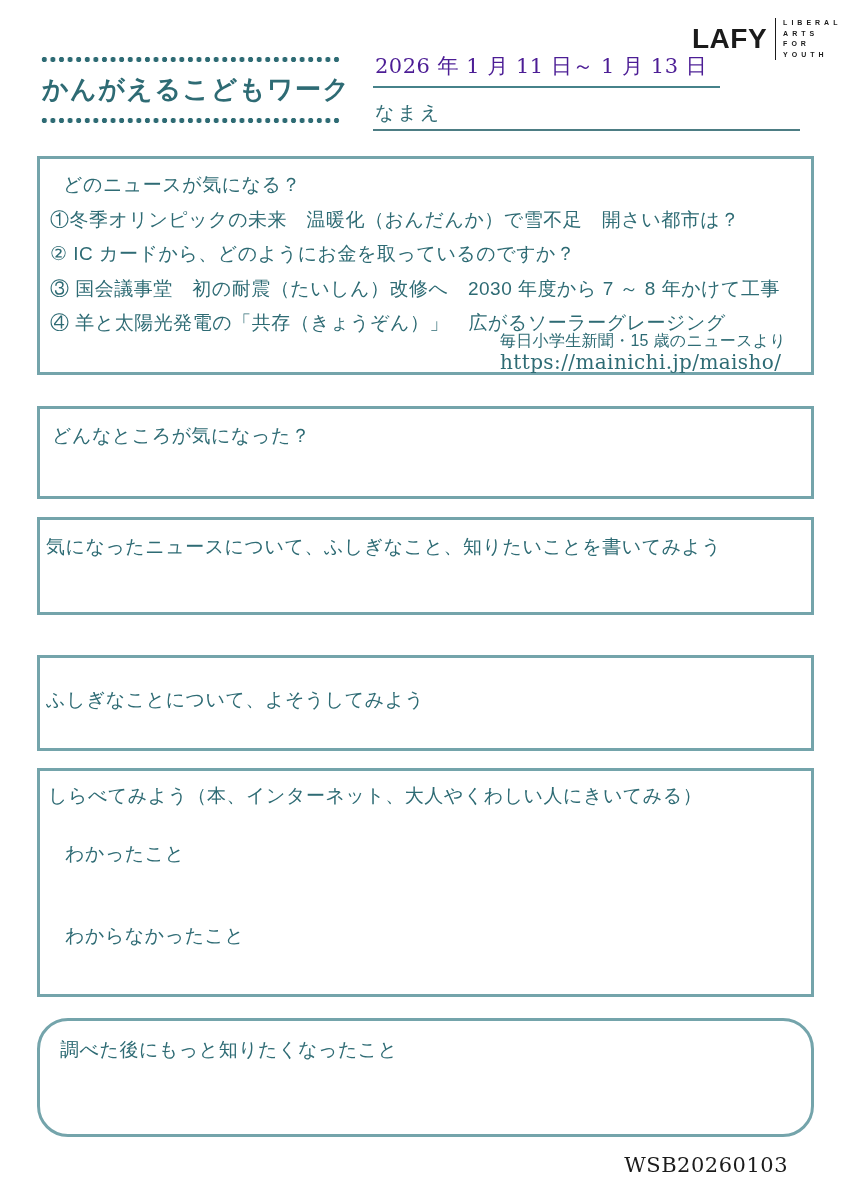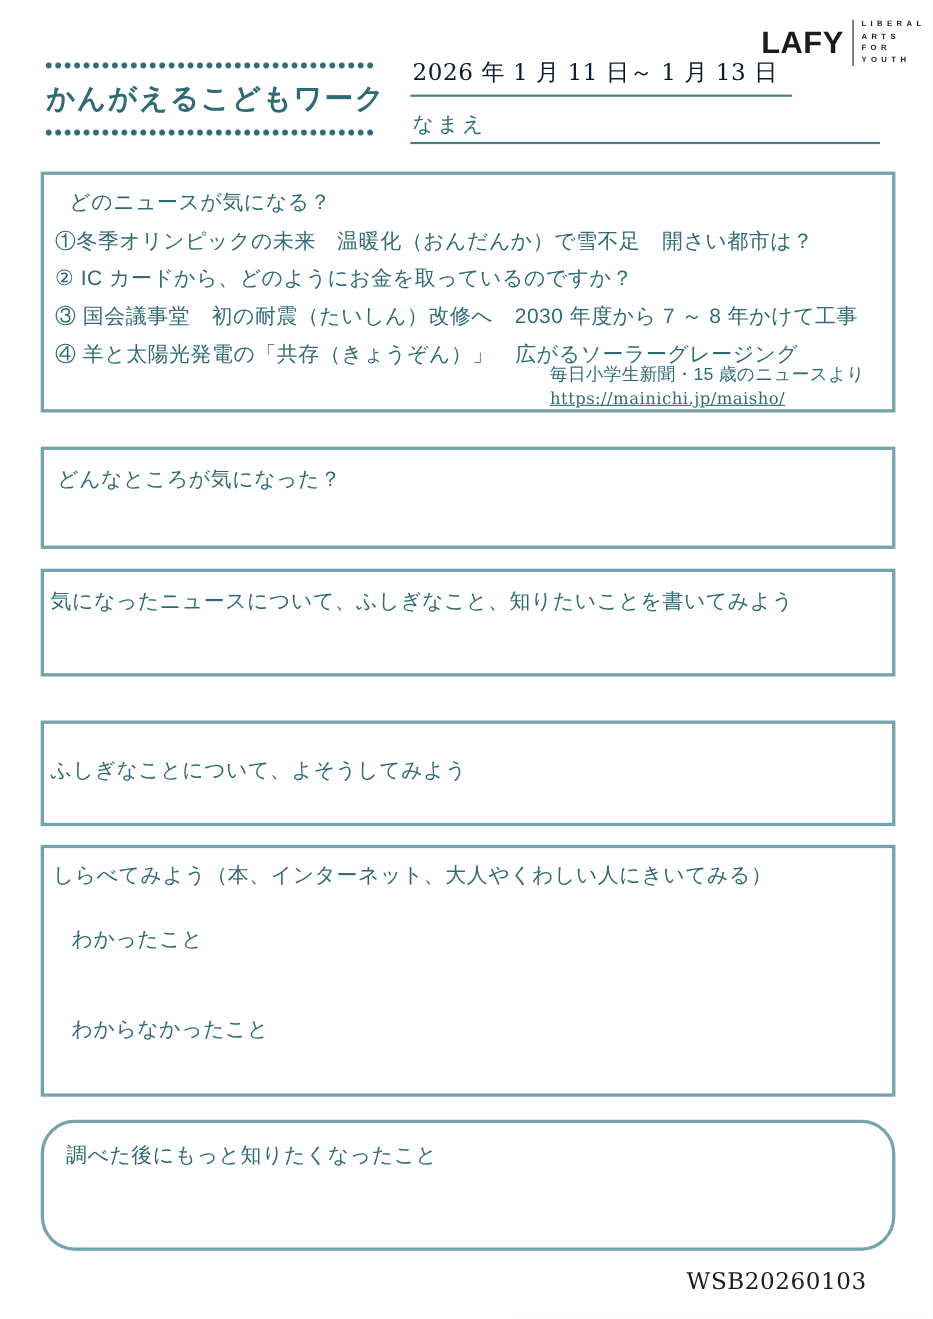--- a/index.html
+++ b/index.html
@@ -30,21 +30,21 @@
     letter-spacing: 1.5px;
     color: #2e6b74;
     margin: 9px 0 10px 2px;
     white-space: nowrap;
   }
   .date-name { position: absolute; left: 373px; top: 50px; }
   .date-row {
     width: 347px;
     font-size: 21px;
     letter-spacing: 0.5px;
-    color: #0f172a;
+    color: #4c1d95;
     font-family: "DejaVu Serif", serif;
     padding: 2px 0 6px 2px;
     border-bottom: 2.5px solid #46828a;
     white-space: nowrap;
   }
   .name-row {
     width: 427px;
     font-size: 19px;
     color: #2e6b74;
     letter-spacing: 3px;
@@ -96,21 +96,21 @@
   .box1 .line-head { padding-left: 13px; }
   .credit {
     position: absolute;
     left: 460px;
     top: 172px;
     font-size: 16px;
     line-height: 20.5px;
     letter-spacing: 0.3px;
     white-space: nowrap;
   }
-  .credit .url { font-family: "DejaVu Serif", serif; font-size: 15px; letter-spacing: 0.4px; text-decoration: underline; }
+  .credit .url { font-family: "DejaVu Serif", serif; font-size: 20px; letter-spacing: 0.4px; }
 
   .box2 .prompt { padding: 14px 0 0 12px; }
   .box3 .prompt { padding: 14px 0 0 6px; }
   .box4 .prompt { padding: 10px 0 0 6px; margin-top: 19px; }
   .box5 .prompt { padding: 12px 0 0 8px; }
   .box5 .sublabel-1 { position: absolute; left: 25px; top: 70px; }
   .box5 .sublabel-2 { position: absolute; left: 25px; top: 152px; }
   .box6 .prompt { padding: 16px 0 0 20px; }
 
   .write-area { position: absolute; left: 3px; right: 3px; bottom: 3px; }

